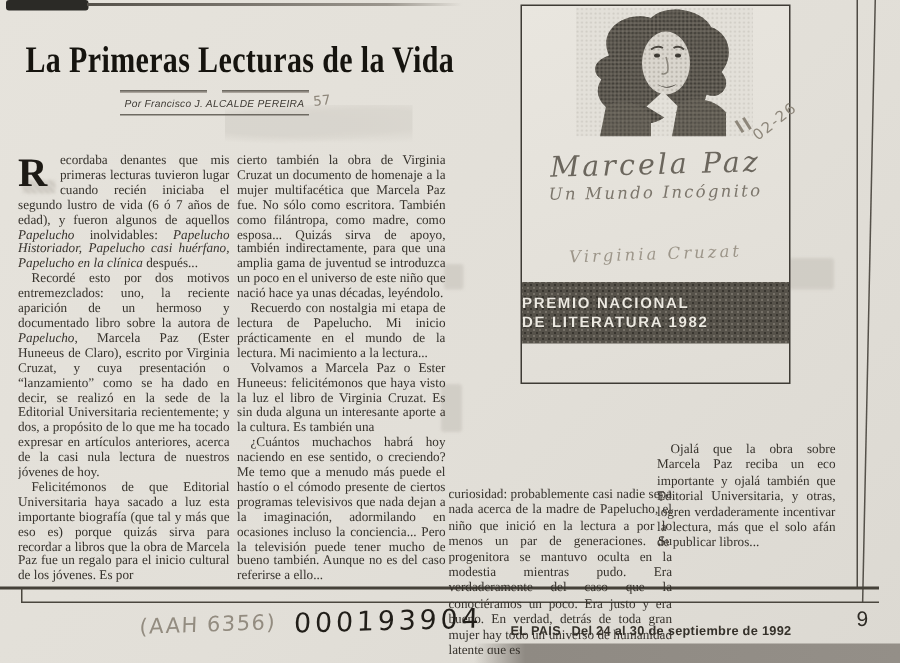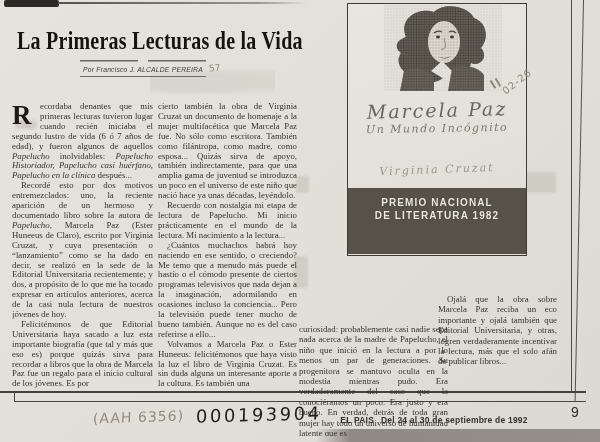--- a/index.html
+++ b/index.html
@@ -64,26 +64,26 @@
   .portrait{position:absolute;left:36px;top:1px;width:118px;height:86px;}
   .cover-title{position:absolute;left:0;top:95px;width:100%;text-align:center;
       font-family:"DejaVu Serif",serif;font-style:italic;font-size:19px;color:#6b665d;
       letter-spacing:2px;transform:rotate(-1.5deg);}
   .cover-subtitle{position:absolute;left:0;top:118px;width:100%;text-align:center;
       font-family:"DejaVu Serif",serif;font-style:italic;font-size:11px;color:#7c766c;
       letter-spacing:1.5px;transform:rotate(-1deg);}
   .cover-author{position:absolute;left:0;top:159px;width:100%;text-align:center;
       font-family:"DejaVu Serif",serif;font-style:italic;font-size:11px;color:#9d968a;
       letter-spacing:2px;transform:rotate(-2deg);}
-  .banner{position:absolute;left:0;top:184px;width:100%;height:66px;
+  .banner{position:absolute;left:0;top:184px;width:100%;height:41px;
       background-color:#56524a;
       background-image:radial-gradient(#38352f 22%,transparent 24%),
                        radial-gradient(#767168 20%,transparent 22%);
       background-size:4px 4px;background-position:0 0,2px 2px;
-      text-align:center;padding-top:9px;box-sizing:border-box;}
+      padding-top:9px;box-sizing:border-box;}
   .banner div{font-family:"Liberation Sans",sans-serif;font-weight:bold;font-size:10px;
       line-height:12.5px;color:#ecé;color:#ece9e1;letter-spacing:1.1px;text-shadow:0 0 1px #2e2b26;}
 
   
   .footer-line{position:absolute;left:300px;top:415px;width:268px;text-align:center;
       font-family:"Liberation Sans",sans-serif;font-weight:bold;font-size:8.5px;color:#35312a;letter-spacing:.2px;}
   .footer-line .sep{display:inline-block;width:7px;}
   .page-num{position:absolute;left:571px;top:404px;font-family:"Liberation Sans",sans-serif;
       font-size:14px;color:#2e2b25;}
   .catalog-code{position:absolute;left:93px;top:409px;font-family:"DejaVu Sans",sans-serif;
@@ -122,22 +122,22 @@
   <span class="pencil pencil-57">57</span>
 
   <div class="col col-1">
       <p class=""><span class="dropcap">R</span><span>ecordaba denantes que mis primeras lecturas tuvieron lugar cuando recién iniciaba el segundo lustro de vida (6 ó 7 años de edad), y fueron algunos de aquellos </span><span class="bi">Papelucho</span><span> inolvidables: </span><span class="bi">Papelucho Historiador, Papelucho casi huérfano, Papelucho en la clínica</span><span> después...</span></p>
       <p class="ind"><span>Recordé esto por dos motivos entremezclados: uno, la reciente aparición de un hermoso y documentado libro sobre la autora de </span><span class="bi">Papelucho</span><span>, Marcela Paz (Ester Huneeus de Claro), escrito por Virginia Cruzat, y cuya presentación o “lanzamiento” como se ha dado en decir, se realizó en la sede de la Editorial Universitaria recientemente; y dos, a propósito de lo que me ha tocado expresar en artículos anteriores, acerca de la casi nula lectura de nuestros jóvenes de hoy.</span></p>
       <p class="ind"><span>Felicitémonos de que Editorial Universitaria haya sacado a luz esta importante biografía (que tal y más que eso es) porque quizás sirva para recordar a libros que la obra de Marcela Paz fue un regalo para el inicio cultural de los jóvenes. Es por</span></p>
     </div>
   <div class="col col-2">
       <p class=""><span>cierto también la obra de Virginia Cruzat un documento de homenaje a la mujer multifacética que Marcela Paz fue. No sólo como escritora. También como filántropa, como madre, como esposa... Quizás sirva de apoyo, también indirectamente, para que una amplia gama de juventud se introduzca un poco en el universo de este niño que nació hace ya unas décadas, leyéndolo.</span></p>
       <p class="ind"><span>Recuerdo con nostalgia mi etapa de lectura de Papelucho. Mi inicio prácticamente en el mundo de la lectura. Mi nacimiento a la lectura...</span></p>
+      <p class="ind"><span>Volvamos a Marcela Paz o Ester Huneeus: felicitémonos que haya visto la luz el libro de Virginia Cruzat. Es sin duda alguna un interesante aporte a la cultura. Es también una</span></p>
       <p class="ind"><span>¿Cuántos muchachos habrá hoy naciendo en ese sentido, o creciendo? Me temo que a menudo más puede el hastío o el cómodo presente de ciertos programas televisivos que nada dejan a la imaginación, adormilando en ocasiones incluso la conciencia... Pero la televisión puede tener mucho de bueno también. Aunque no es del caso referirse a ello...</span></p>
-      <p class="ind"><span>Volvamos a Marcela Paz o Ester Huneeus: felicitémonos que haya visto la luz el libro de Virginia Cruzat. Es sin duda alguna un interesante aporte a la cultura. Es también una</span></p>
     </div>
   <div class="col col-3">
       <p class=""><span>curiosidad: probablemente casi nadie sepa nada acerca de la madre de Papelucho, el niño que inició en la lectura a por lo menos un par de generaciones. Su progenitora se mantuvo oculta en la modestia mientras pudo. Era verdaderamente del caso que la conociéramos un poco. Era justo y era bueno. En verdad, detrás de toda gran mujer hay todo un universo de humanidad latente que es</span></p>
     </div>
   <div class="col col-4">
       <p class="ind gap"><span>Ojalá que la obra sobre Marcela Paz reciba un eco importante y ojalá también que Editorial Universitaria, y otras, logren verdaderamente incentivar la lectura, más que el solo afán de publicar libros...</span></p>
     </div>
 
   <div class="cover">
     <svg class="portrait" viewBox="0 0 118 86">

